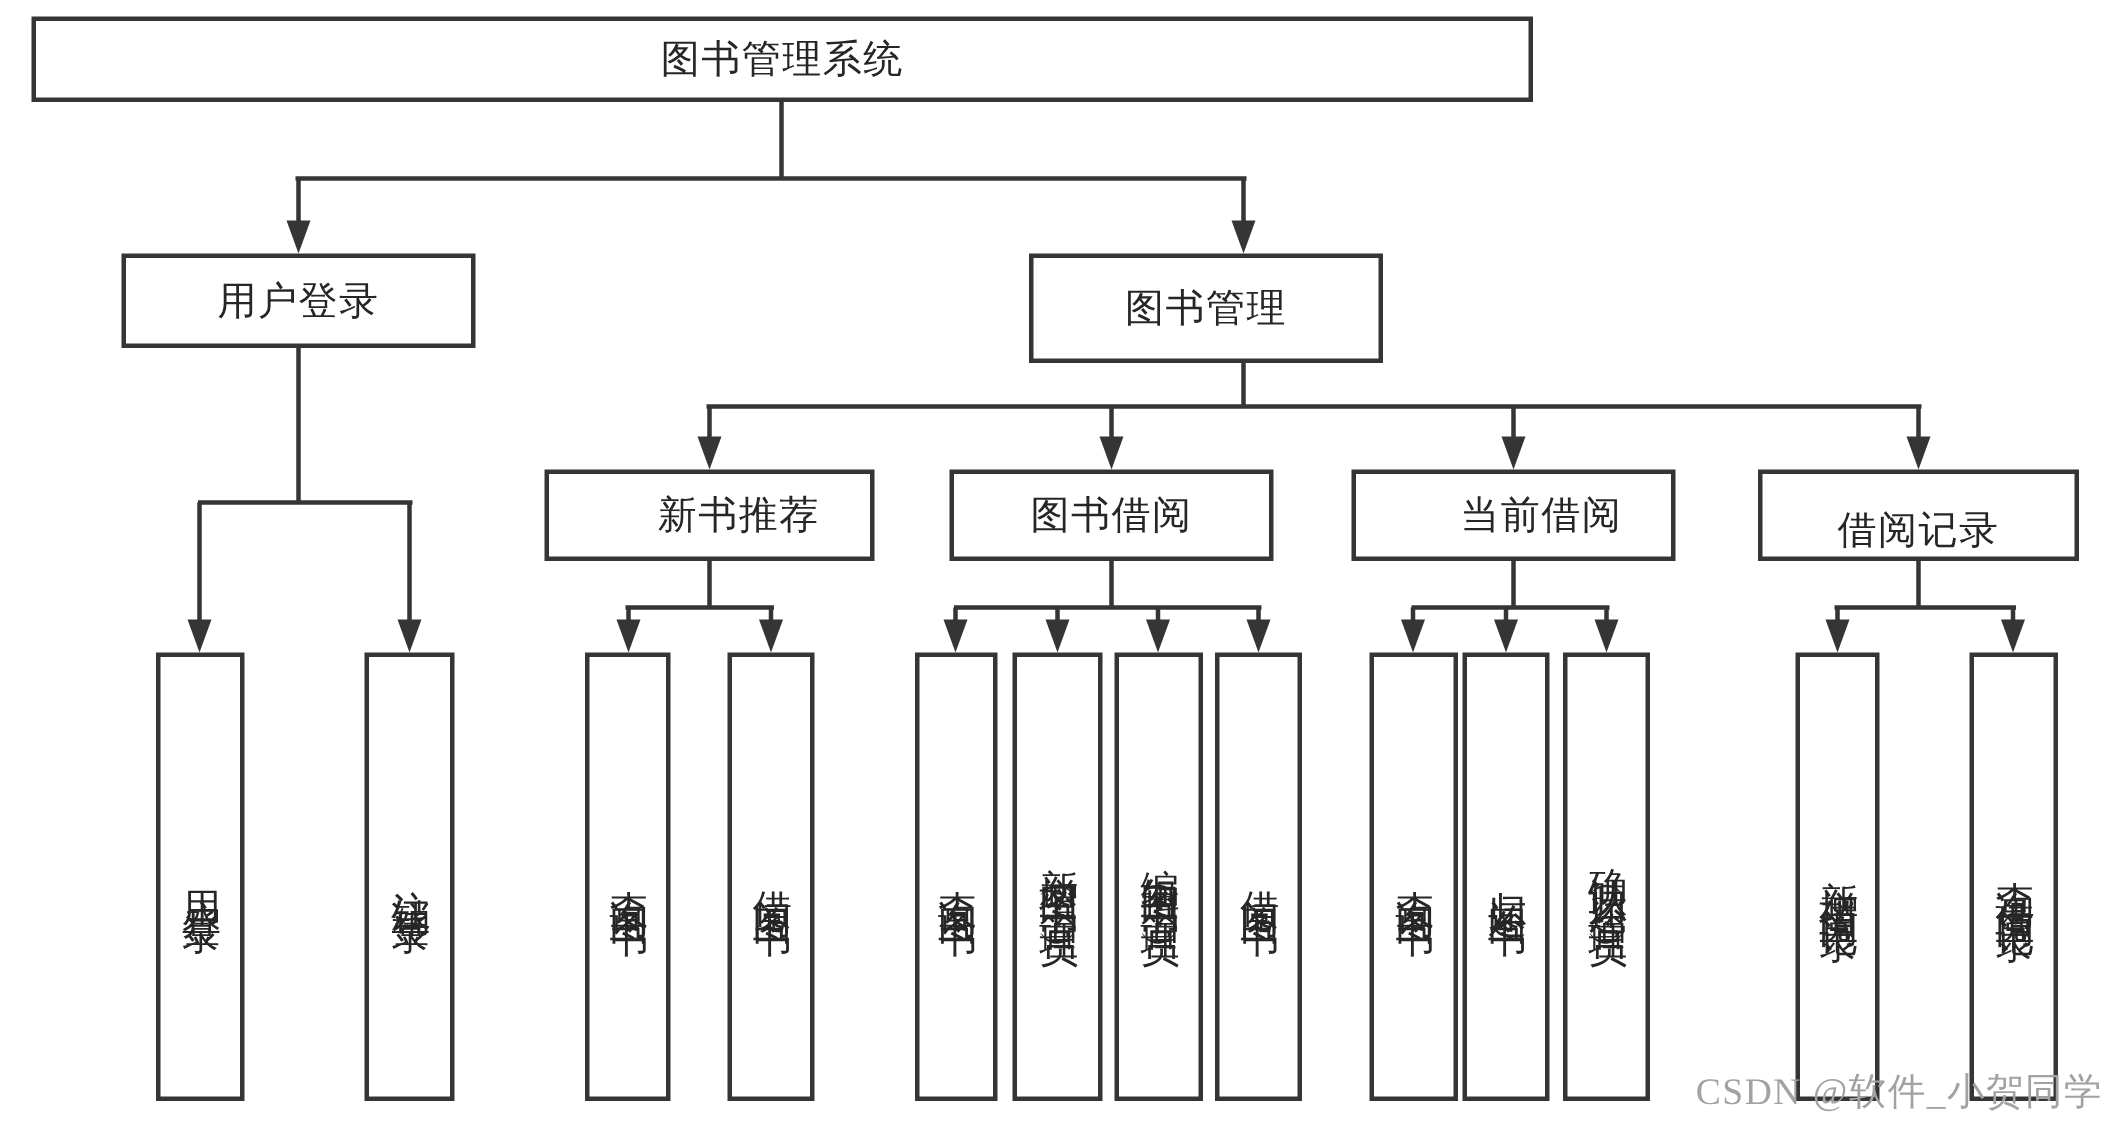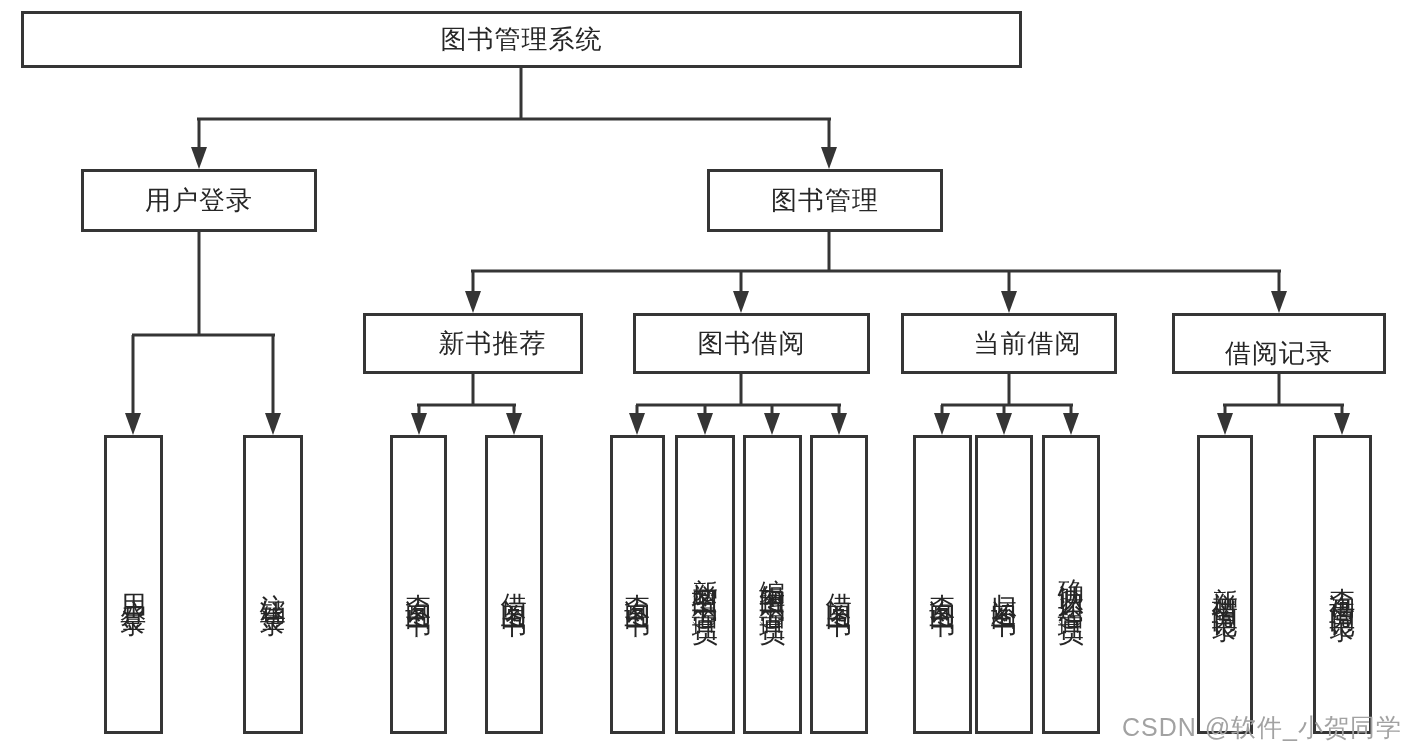--- a/index.html
+++ b/index.html
@@ -5,21 +5,21 @@
   html, body {
     margin: 0;
     padding: 0;
     background: #ffffff;
   }
   .stage {
     position: relative;
     width: 1405px;
     height: 747px;
     background: #ffffff;
-    font-family: Liberation Sans, sans-serif;
+    font-family: Liberation Serif, serif;
     overflow: hidden;
   }
   .wires {
     position: absolute;
     left: 0;
     top: 0;
     width: 1405px;
     height: 747px;
     pointer-events: none;
   }
@@ -31,23 +31,23 @@
     display: flex;
     align-items: center;
     justify-content: center;
     color: #262626;
     font-size: 26px;
     letter-spacing: 1px;
     white-space: nowrap;
   }
   .node.root   { left: 21px;  top: 11px;  width: 1001px; height: 57px; }
   .node.lv2a   { left: 81px;  top: 169px; width: 236px;  height: 63px; }
-  .node.lv2b   { left: 707px; top: 169px; width: 236px;  height: 63px; }
+  .node.lv2b   { left: 686px; top: 169px; width: 236px;  height: 73px; }
   .node.lv3a   { left: 363px; top: 313px; width: 220px;  height: 61px; padding-left: 39px; }
-  .node.lv3b   { left: 633px; top: 313px; width: 237px;  height: 61px; }
+  .node.lv3b   { left: 633px; top: 313px; width: 216px;  height: 61px; }
   .node.lv3c   { left: 901px; top: 313px; width: 216px;  height: 61px; padding-left: 37px; }
   .node.lv3d   { left: 1172px;top: 313px; width: 214px;  height: 61px; align-items: flex-end; }
   .leaf {
     position: absolute;
     box-sizing: border-box;
     border: 3px solid #353535;
     background: #ffffff;
     top: 435px;
     height: 299px;
     display: flex;

